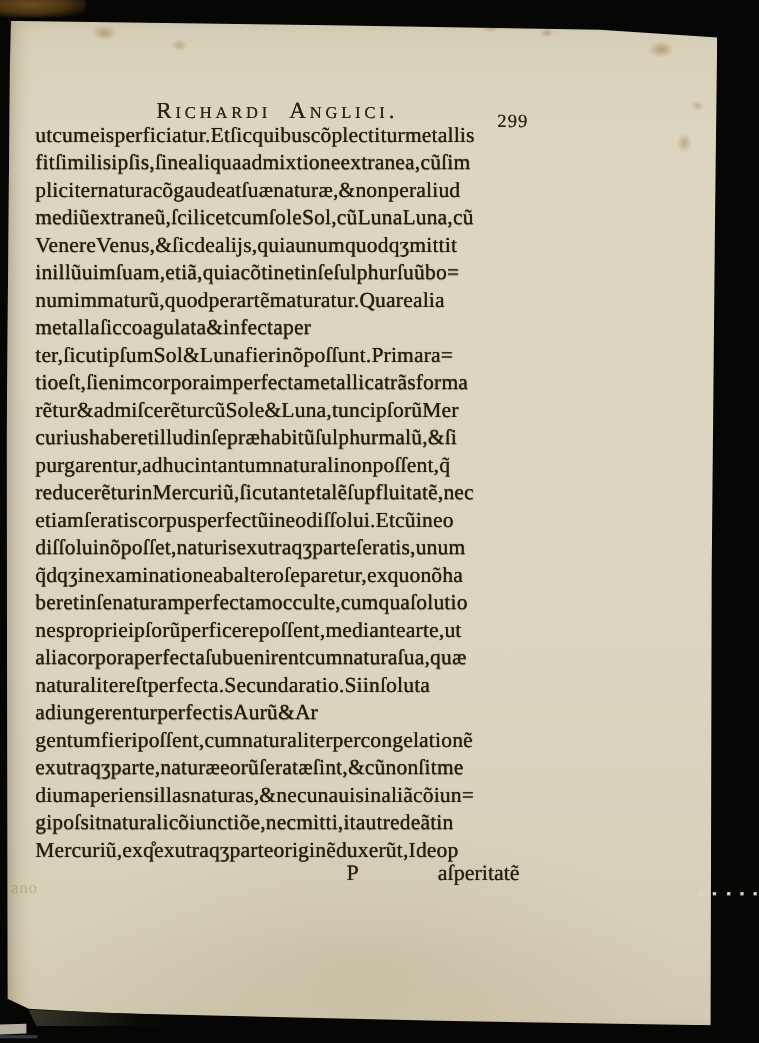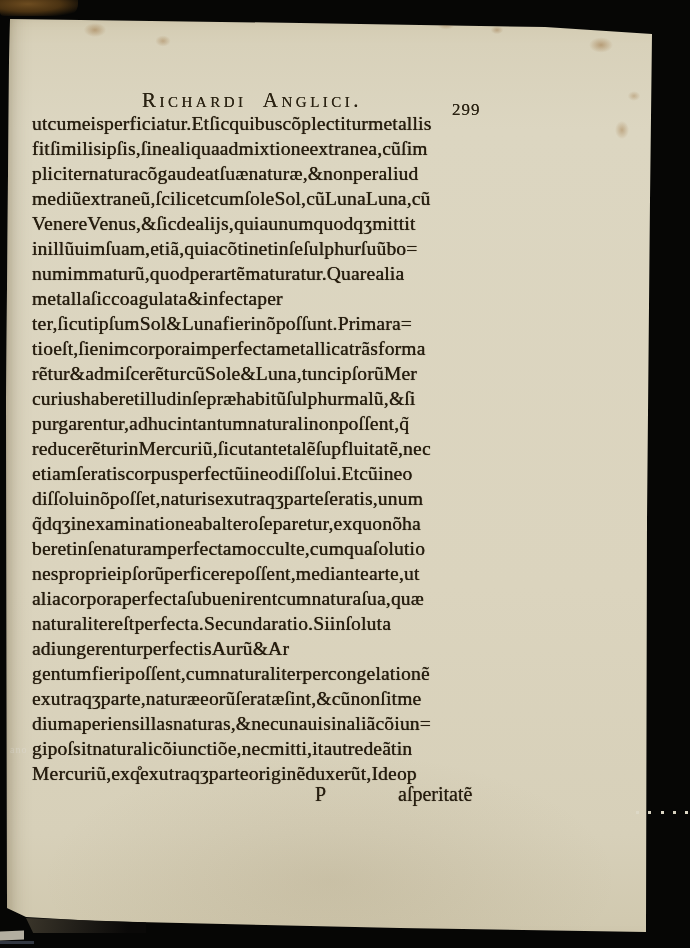--- a/index.html
+++ b/index.html
@@ -82,22 +82,22 @@
   }
   .corner-sliver{
     position:absolute;left:0px;top:931px;width:24px;height:9px;
     background:#b3aea0;transform:skewY(-2deg);
   }
   .bottom-line{
     position:absolute;left:0px;top:941px;width:34px;height:3px;
     background:#3d4450;opacity:.8;
   }
   .show-through{
-    position:absolute;left:10px;top:744px;
-    font-size:10px;color:#e5e5e5;opacity:.30;filter:blur(.6px);
+    position:absolute;left:10px;top:800px;
+    font-size:15px;color:#4d7c0f;opacity:.30;filter:blur(.6px);
     letter-spacing:1px;
   }
 </style>
 </head>
 <body>
 
 <div class="scan">
 
   <div class="paper"></div>
 

